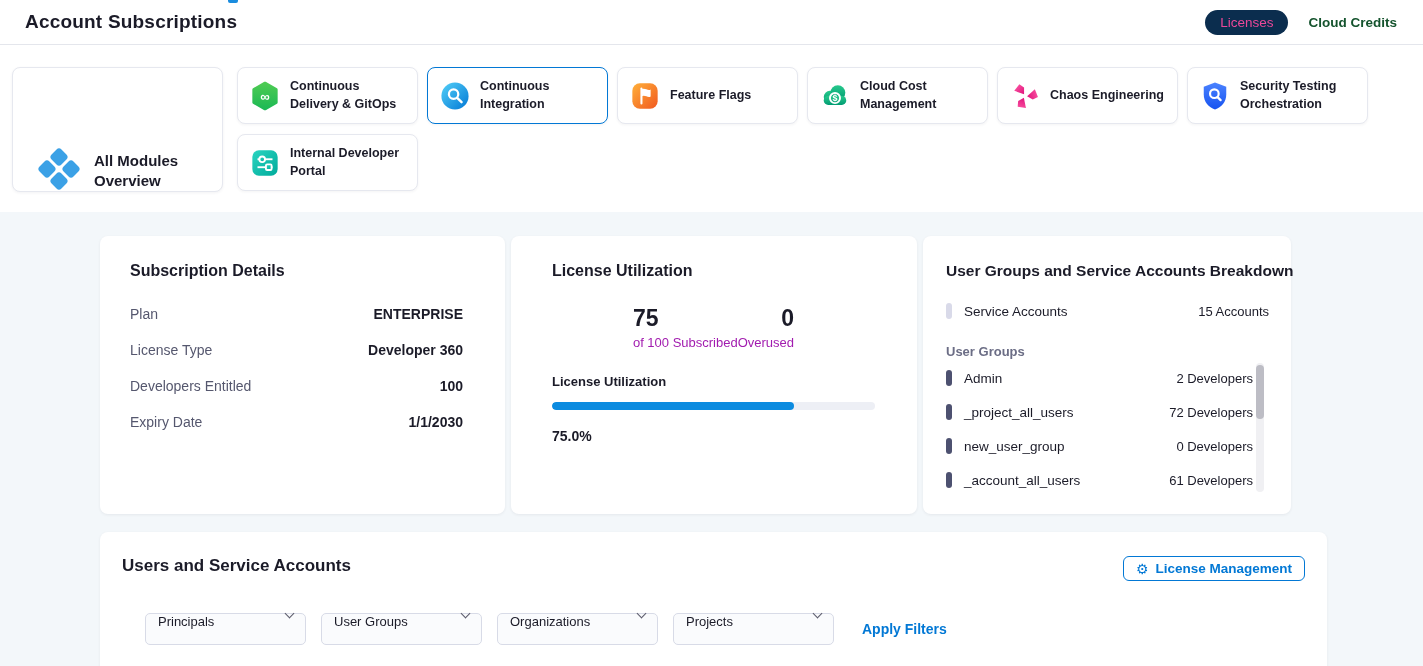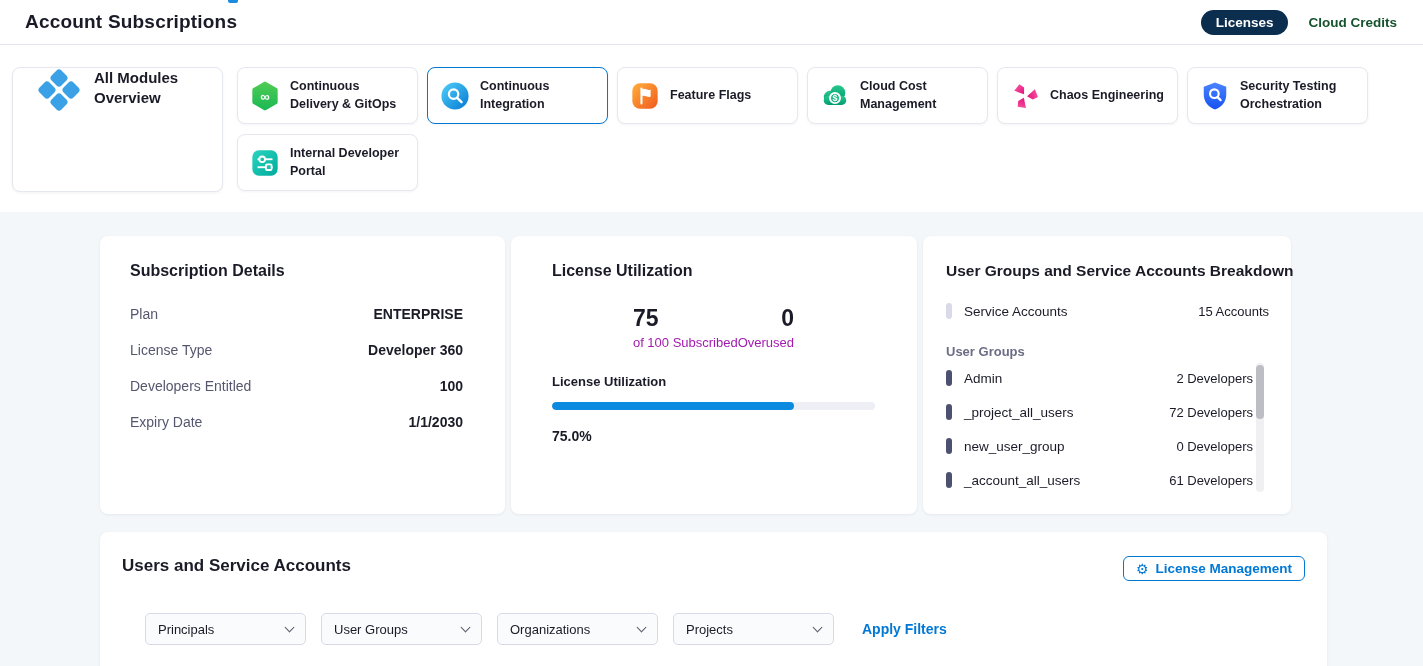--- a/index.html
+++ b/index.html
@@ -2,24 +2,24 @@
 <html><head>
 <meta charset="utf-8">
 <style>
 *{box-sizing:border-box;margin:0;padding:0}
 html,body{width:1423px;height:666px;overflow:hidden}
 body{font-family:"Liberation Sans","DejaVu Sans",sans-serif;background:#fff;color:#1b1b28;position:relative}
 .frag{position:absolute;left:228px;top:0;width:10px;height:3px;background:#1a8cde;border-radius:0 0 2px 2px}
 .topbar{height:45px;display:flex;align-items:center;justify-content:space-between;padding:0 26px 0 25px;border-bottom:1px solid #e4e6ec;background:#fff}
 .topbar h1{font-size:19px;font-weight:700;letter-spacing:.2px}
 .top-right{display:flex;align-items:center;gap:20px}
-.pill{background:#0b2d4e;color:#ffffff;font-size:13.5px;font-weight:700;padding:5px 15px;border-radius:15px;border:none;cursor:pointer;font-family:inherit}
+.pill{background:#0b2d4e;color:#ec4899;font-size:13.5px;font-weight:400;padding:5px 15px;border-radius:15px;border:none;cursor:pointer;font-family:inherit}
 .toplink{color:#14532d;font-size:13.5px;font-weight:700;cursor:pointer}
 .modules{display:flex;padding:22px 12px 20px 12px;background:#fff}
-.overview-card{width:211px;height:125px;border:1px solid #e6e8ef;border-radius:8px;box-shadow:0 1px 3px rgba(40,41,61,.06);display:flex;align-items:flex-start;gap:13px;padding-left:24px;flex:none;cursor:pointer;background:#fff}
+.overview-card{width:211px;height:125px;border:1px solid #e6e8ef;border-radius:8px;box-shadow:0 1px 3px rgba(40,41,61,.06);display:flex;align-items:flex-end;gap:13px;padding-left:24px;flex:none;cursor:pointer;background:#fff}
 .overview-card .olbl{font-size:15px;font-weight:700;width:94px;line-height:1.35}
 .mod-grid{display:flex;flex-wrap:wrap;column-gap:9px;row-gap:10px;margin-left:14px;align-content:flex-start;flex:1}
 .mod-card{width:181px;height:57px;border:1px solid #e6e8ef;border-radius:8px;box-shadow:0 1px 3px rgba(40,41,61,.05);display:flex;align-items:center;gap:10px;padding-left:12px;background:#fff;cursor:pointer}
 .mod-card.selected{border:1.5px solid #0278d5}
 .mod-card .lbl{font-size:12.5px;font-weight:600;line-height:1.4;padding-right:6px}
 .gray{background:#f3f7fa;padding-top:24px;height:454px}
 .cards{display:flex;gap:6px;margin-left:100px}
 .card{background:#fff;border-radius:8px;box-shadow:0 1px 3px rgba(40,41,61,.07);height:278px}
 .card h2{font-size:16px;font-weight:700}
 .sd{width:405px;padding:26px 42px 0 30px}
@@ -48,21 +48,21 @@
 .g-row{display:flex;align-items:center;height:34px;font-size:13.5px}
 .g-row .v{margin-left:auto;font-size:13px}
 .sbar{position:absolute;right:27px;top:127px;width:8px;height:129px;background:#f0f0f3;border-radius:4px}
 .sthumb{position:absolute;top:2px;left:0;width:8px;height:54px;background:#bdbdc5;border-radius:4px;cursor:grab}
 .users-card{margin:18px 0 0 100px;width:1227px;background:#fff;border-radius:8px;box-shadow:0 1px 3px rgba(40,41,61,.07);padding:24px 22px;height:200px}
 .users-head{display:flex;justify-content:space-between;align-items:flex-start}
 .users-head h2{font-size:17px;font-weight:700}
 .lm-btn{display:flex;align-items:center;gap:7px;border:1px solid #0278d5;border-radius:6px;background:#fff;color:#0278d5;font-size:13.5px;font-weight:600;padding:4px 12px;cursor:pointer;font-family:inherit}
 .gear{font-size:14px;line-height:1}
 .filters{display:flex;align-items:center;gap:15px;margin-top:32px;margin-left:23px}
-.select{width:161px;height:32px;border:1px solid #d8dbe7;border-radius:5px;background:#fafbfd;display:flex;align-items:center;justify-content:space-between;padding:0 12px;font-size:13px;cursor:pointer}
+.select{width:161px;height:32px;border:1px solid #d8dbe7;border-radius:5px;background:#fafbfd;display:flex;align-items:flex-start;justify-content:space-between;padding:0 12px;font-size:13px;cursor:pointer}
 .chev{width:7px;height:7px;border-right:1.5px solid #5b5b6b;border-bottom:1.5px solid #5b5b6b;transform:rotate(45deg);margin-top:-4px;flex:none}
 .apply{margin-left:13px;color:#0278d5;font-size:14px;font-weight:700;cursor:pointer}
 svg{display:block;flex:none}
 </style>
 </head>
 <body>
 
 <div class="frag"></div>
 
 <div class="topbar">

